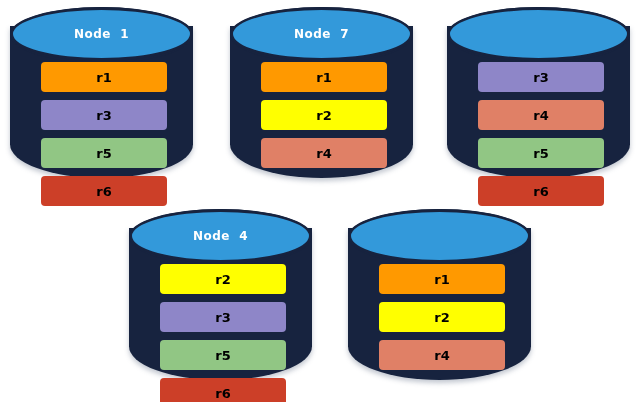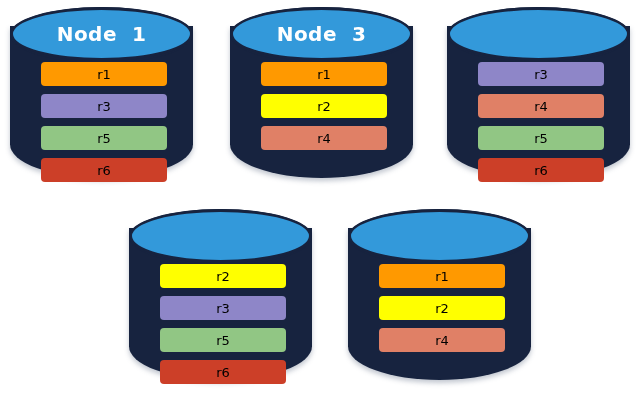--- a/index.html
+++ b/index.html
@@ -59,46 +59,46 @@
   .node-label {
     position: absolute;
     left: 5px;
     top: 3px;
     width: 183px;
     height: 54px;
     display: flex;
     align-items: center;
     justify-content: center;
     color: #ffffff;
-    font-size: 20px;
+    font-size: 12px;
     font-weight: bold;
     letter-spacing: 0.5px;
     z-index: 4;
     white-space: pre;
   }
 
   
   .bars {
     position: absolute;
     left: 36px;
     top: 58px;
     width: 126px;
     z-index: 5;
   }
   .bar {
     position: relative;
-    height: 24px;
+    height: 30px;
     margin-bottom: 8px;
     border-radius: 4px;
     display: flex;
     align-items: center;
     justify-content: center;
     color: #000000;
     font-size: 13px;
-    font-weight: normal;
+    font-weight: bold;
     line-height: 1;
   }
   .bar:last-child { margin-bottom: 0; }
 </style>
 </head>
 <body>
 
 <div id="canvas">
 
 <div class="node" style="left: 5px; top: 4px;">
@@ -110,21 +110,21 @@
         <div class="bar" style="background: rgb(255, 153, 0);">r1</div>
         <div class="bar" style="background: rgb(142, 134, 200);">r3</div>
         <div class="bar" style="background: rgb(145, 198, 132);">r5</div>
         <div class="bar" style="background: rgb(204, 63, 40);">r6</div>
       </div>
     </div>
     <div class="node" style="left: 225px; top: 4px;">
       <div class="cyl-top-shadow"></div>
       <div class="cyl-body"></div>
       <div class="cyl-top"></div>
-      <div class="node-label">Node  3</div>
+      <div class="node-label">Node  7</div>
       <div class="bars">
         <div class="bar" style="background: rgb(255, 153, 0);">r1</div>
         <div class="bar" style="background: rgb(255, 255, 0);">r2</div>
         <div class="bar" style="background: rgb(224, 128, 102);">r4</div>
       </div>
     </div>
     <div class="node" style="left: 442px; top: 4px;">
       <div class="cyl-top-shadow"></div>
       <div class="cyl-body"></div>
       <div class="cyl-top"></div>
@@ -132,20 +132,21 @@
         <div class="bar" style="background: rgb(142, 134, 200);">r3</div>
         <div class="bar" style="background: rgb(224, 128, 102);">r4</div>
         <div class="bar" style="background: rgb(145, 198, 132);">r5</div>
         <div class="bar" style="background: rgb(204, 63, 40);">r6</div>
       </div>
     </div>
     <div class="node" style="left: 124px; top: 206px;">
       <div class="cyl-top-shadow"></div>
       <div class="cyl-body"></div>
       <div class="cyl-top"></div>
+      <div class="node-label">Node  4</div>
       <div class="bars">
         <div class="bar" style="background: rgb(255, 255, 0);">r2</div>
         <div class="bar" style="background: rgb(142, 134, 200);">r3</div>
         <div class="bar" style="background: rgb(145, 198, 132);">r5</div>
         <div class="bar" style="background: rgb(204, 63, 40);">r6</div>
       </div>
     </div>
     <div class="node" style="left: 343px; top: 206px;">
       <div class="cyl-top-shadow"></div>
       <div class="cyl-body"></div>

